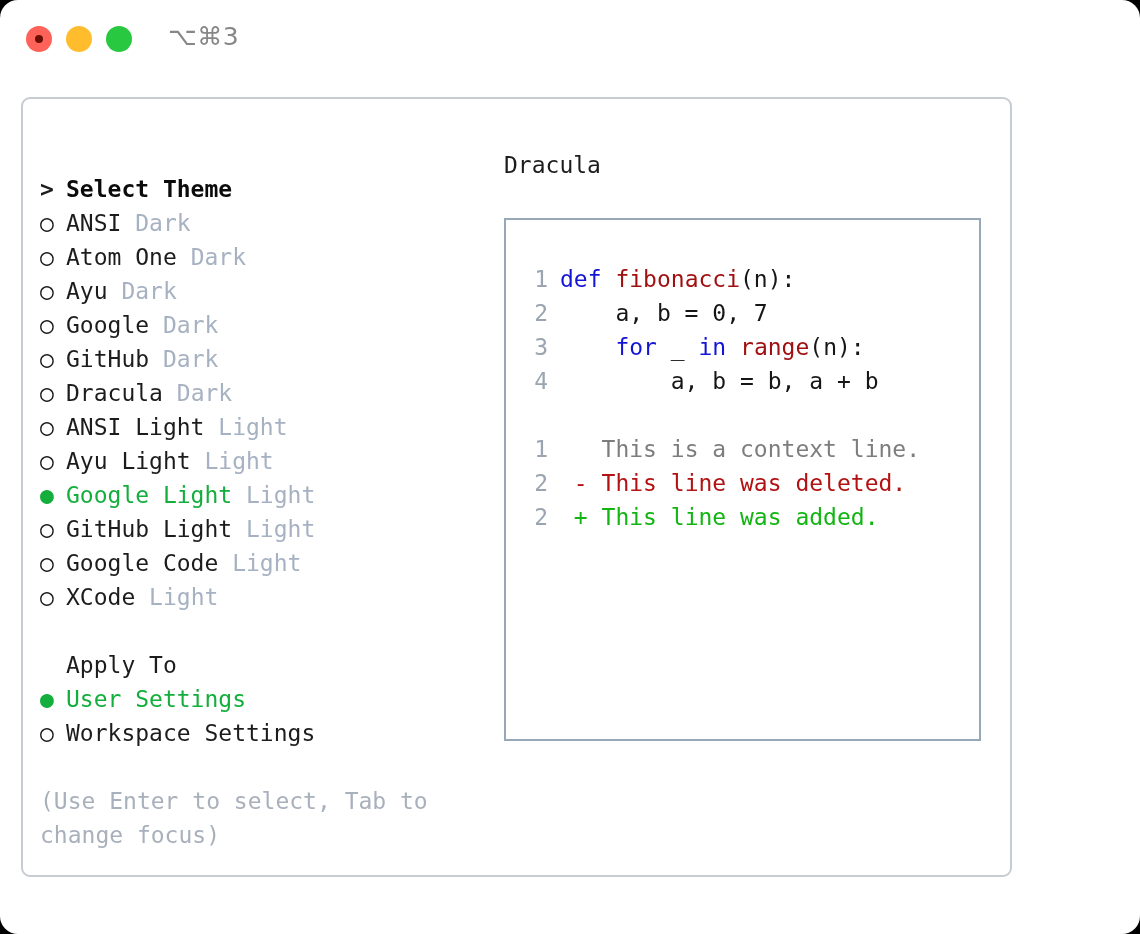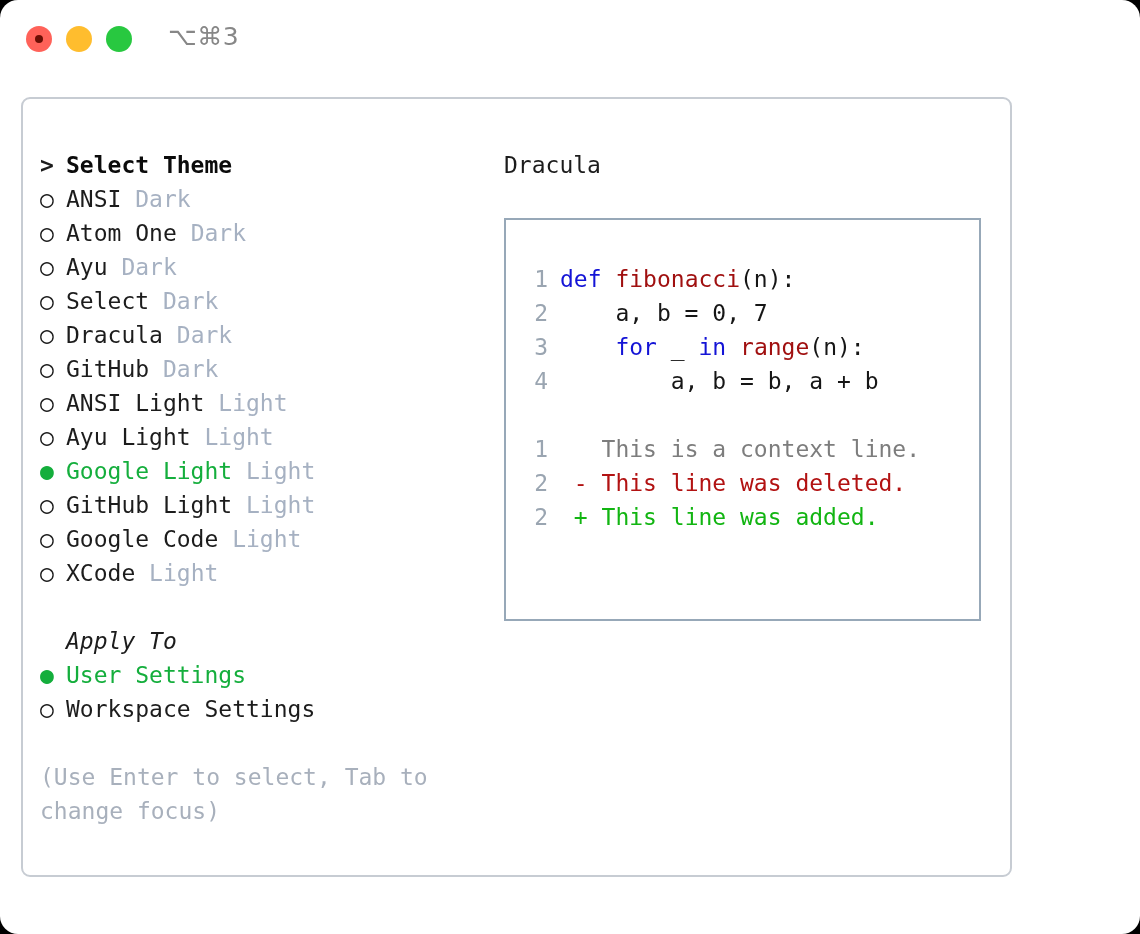--- a/index.html
+++ b/index.html
@@ -88,35 +88,35 @@
   }
   .bullet {
     display: inline-block;
     width: 26px;
     color: #1c1c1c;
   }
   .bullet.sel { color: #14ae3c; }
   .prompt-row {
     font-weight: bold;
     color: #0b0b0b;
+    margin-top: 24px;
   }
   .row.selected .name { color: #14ae3c; }
   .tag {
     color: #a6b1c2;
     text-align: right;
   }
   .spacer { height: 34px; }
   #apply-heading {
     height: 34px;
     line-height: 34px;
     font-size: 23px;
     color: #1c1c1c;
     padding-left: 26px;
     white-space: pre;
-    font-style: italic;
   }
   #hint {
     margin-top: 34px;
     font-size: 23px;
     line-height: 34px;
     color: #a8b0bc;
     width: 400px;
     white-space: pre-wrap;
   }
 
@@ -129,21 +129,21 @@
   }
   #preview-title {
     font-size: 23px;
     line-height: 34px;
     color: #1c1c1c;
     white-space: pre;
   }
   #preview-box {
     margin-top: 36px;
     width: 477px;
-    height: 403px;
+    height: 523px;
     border: 2px solid #97a8b8;
     box-sizing: border-box;
     background: #ffffff;
     position: relative;
   }
   #code {
     position: absolute;
     left: 18px;
     top: 42px;
     font-size: 23px;
@@ -181,23 +181,23 @@
   <div id="panel">
 
     <div id="left-col">
 
       <div class="row prompt-row"><span class="bullet">&gt;</span><span>Select Theme</span></div>
 
       <div id="theme-items">
           <div class="row"><span class="bullet">○</span><span class="name">ANSI</span><span class="tag"> Dark</span></div>
           <div class="row"><span class="bullet">○</span><span class="name">Atom One</span><span class="tag"> Dark</span></div>
           <div class="row"><span class="bullet">○</span><span class="name">Ayu</span><span class="tag"> Dark</span></div>
-          <div class="row"><span class="bullet">○</span><span class="name">Select</span><span class="tag"> Dark</span></div>
+          <div class="row"><span class="bullet">○</span><span class="name">Google</span><span class="tag"> Dark</span></div>
+          <div class="row"><span class="bullet">○</span><span class="name">GitHub</span><span class="tag"> Dark</span></div>
           <div class="row"><span class="bullet">○</span><span class="name">Dracula</span><span class="tag"> Dark</span></div>
-          <div class="row"><span class="bullet">○</span><span class="name">GitHub</span><span class="tag"> Dark</span></div>
           <div class="row"><span class="bullet">○</span><span class="name">ANSI Light</span><span class="tag"> Light</span></div>
           <div class="row"><span class="bullet">○</span><span class="name">Ayu Light</span><span class="tag"> Light</span></div>
           <div class="row selected"><span class="bullet sel">●</span><span class="name">Google Light</span><span class="tag"> Light</span></div>
           <div class="row"><span class="bullet">○</span><span class="name">GitHub Light</span><span class="tag"> Light</span></div>
           <div class="row"><span class="bullet">○</span><span class="name">Google Code</span><span class="tag"> Light</span></div>
           <div class="row"><span class="bullet">○</span><span class="name">XCode</span><span class="tag"> Light</span></div>
         </div>
 
       <div class="spacer"></div>
 

